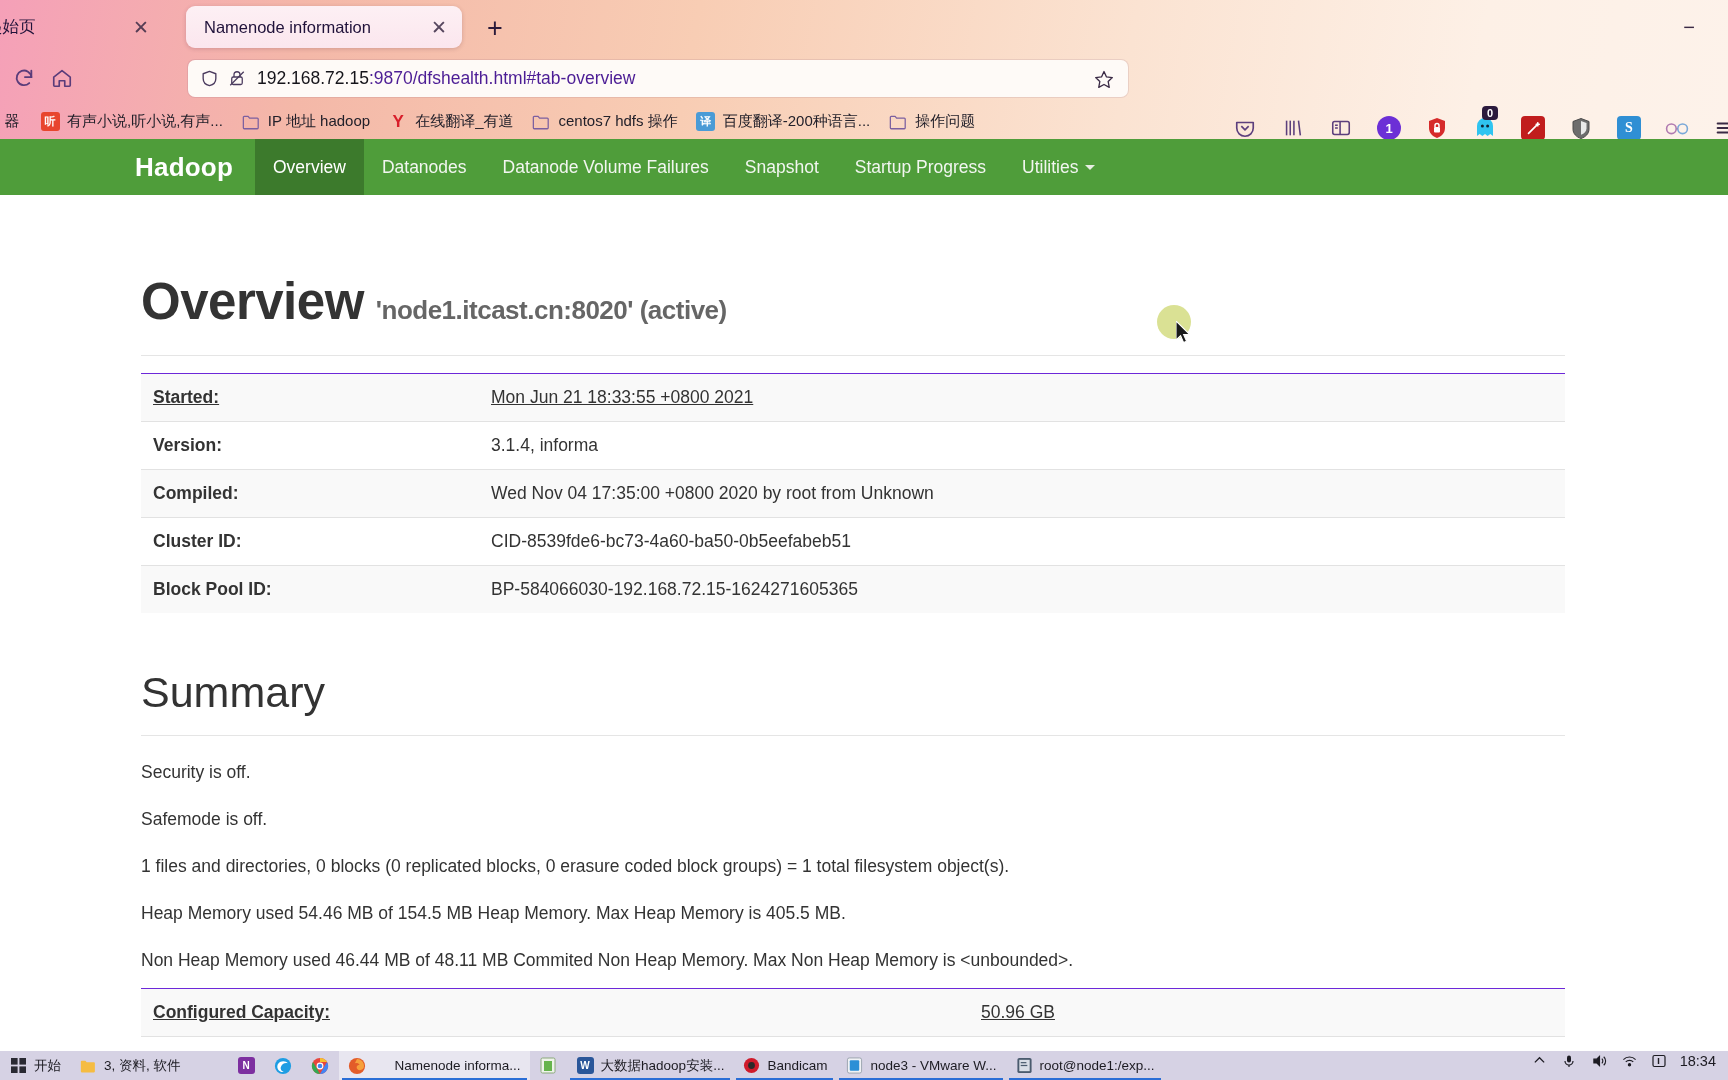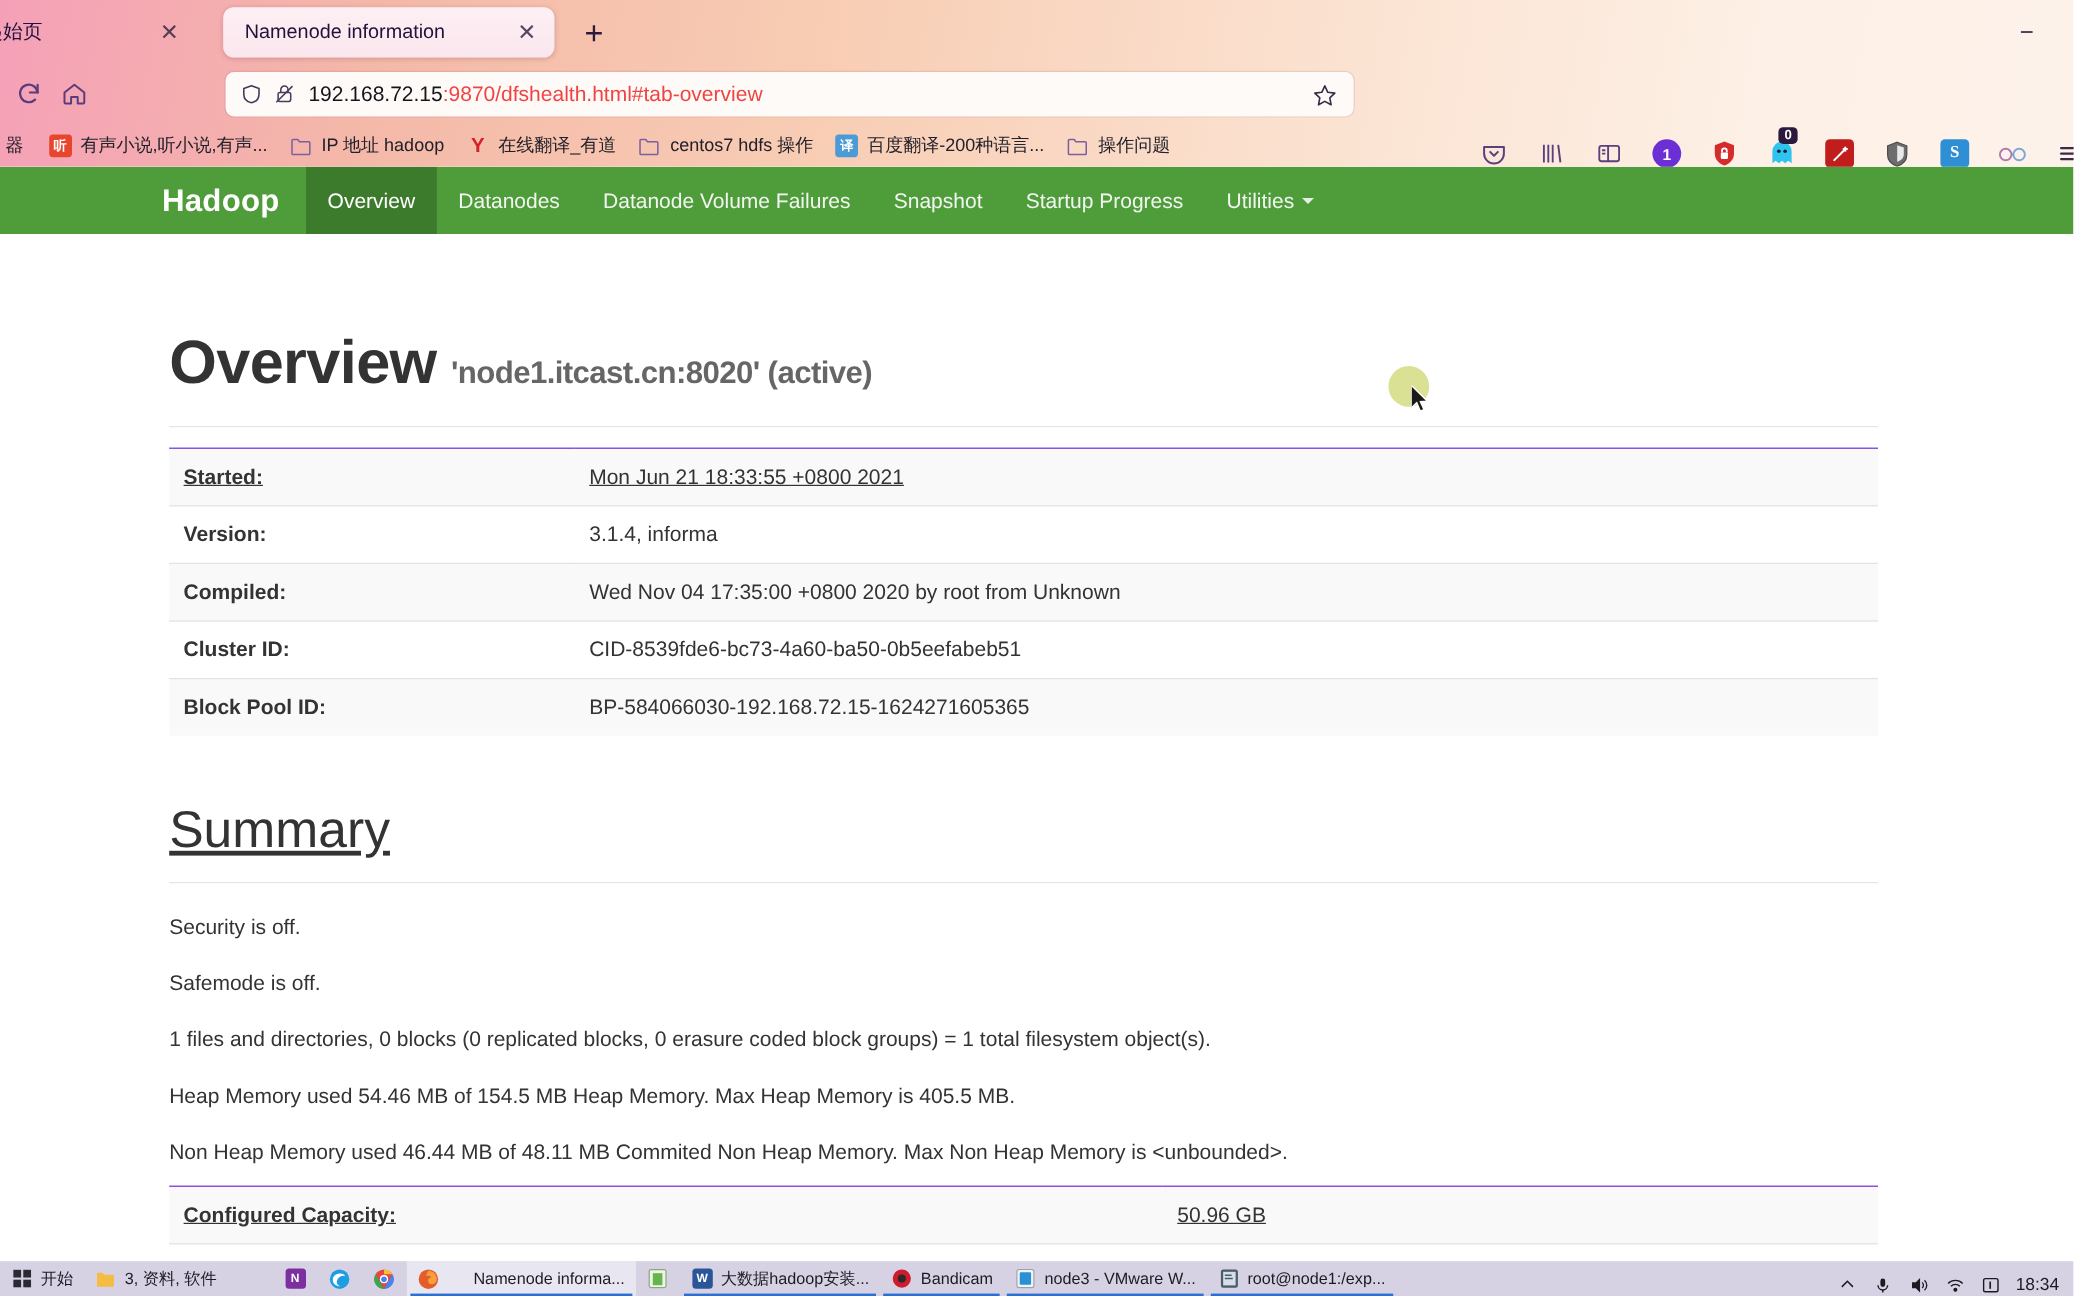--- a/index.html
+++ b/index.html
@@ -60,21 +60,21 @@
     position: absolute; left: 188px; top: 8px; width: 940px; height: 37px;
     background: #fefaf7; border-radius: 7px; display: flex; align-items: center;
     padding: 0 12px; box-shadow: 0 0 0 1px rgba(120,80,110,.13);
   }
   .urlbar .shield { margin-right: 9px; display:flex; align-items:center; }
   .urlbar .lock   { margin-right: 11px; display:flex; align-items:center; }
   .url-text {
     font-size: 17.5px; color: #15141a; white-space: nowrap; flex: 1 1 auto;
     overflow: hidden;
   }
-  .url-text .dim { color: #ef4444; }
+  .url-text .dim { color: #4c1d95; }
   .star { position:absolute; right: 14px; top: 9px; }
 
   .toolbar-icons { position: absolute; left: 1230px; top: 55px; height: 42px; display: flex; align-items: center; gap: 18px; }
   .tbi { width: 30px; height: 30px; display: flex; align-items: center; justify-content: center; position: relative; }
 
   
   .bookmarks {
     position: absolute; left: 0; top: 104px; width: 1728px; height: 35px;
     display: flex; align-items: center; padding-left: 2px; gap: 2px;
     font-size: 15px; color: #22202a;
@@ -113,37 +113,37 @@
   .cursor-arrow { position:absolute; left: 1176px; top: 182px; }
   .container { width: 1424px; margin: 0 auto 0 141px; }
 
   h1.ov {
     font-size: 51px; font-weight: 700; color: #333; letter-spacing: -.5px;
     margin-top: 77px;
   }
   h1.ov small { font-size: 26px; color: #666; margin-left: 12px; }
   h1.sum {
     font-size: 43px; font-weight: 400; color: #333; margin-top: 55px;
-    padding-bottom: 18px; border-bottom: 1px solid #e5e5e5; text-decoration: underline;
+    padding-bottom: 18px; border-bottom: 1px solid #e5e5e5;
   }
   .hr-under { border-bottom: 1px solid #e5e5e5; margin-top: 24px; }
 
   table.info { width: 1424px; border-collapse: collapse; margin-top: 17px; font-size: 17.5px; }
   table.info td { padding: 13px 12px; border-top: 1px solid #e2e2e2; color: #333; }
   table.info tr:nth-child(odd) td { background: #f9f9f9; }
   table.info tr:first-child td { border-top: 1px solid #6d28d9; text-decoration: underline; }
   table.info td.k { width: 338px; font-weight: bold; }
   table.info.cap td.k { width: 828px; }
 
   p.sline { font-size: 17.5px; color: #333; margin-top: 26px; }
 
   
   .taskbar {
     position: absolute; left: 0; bottom: 0; width: 1728px; height: 29px;
-    background: #d6d2e4; display: flex; align-items: flex-end;
+    background: #d6d2e4; display: flex; align-items: flex-start;
     font-size: 13.5px; color: #1c1b22;
   }
   .tb-item {
     display: flex; align-items: center; gap: 6px; height: 29px;
     padding: 0 9px; position: relative; white-space: nowrap;
   }
   .tb-item .lbl { max-width: 132px; overflow: hidden; text-overflow: ellipsis; }
   .tb-item.run::after {
     content: ""; position: absolute; left: 3px; right: 3px; bottom: 0;
     height: 2.5px; background: #2a6ed6;

